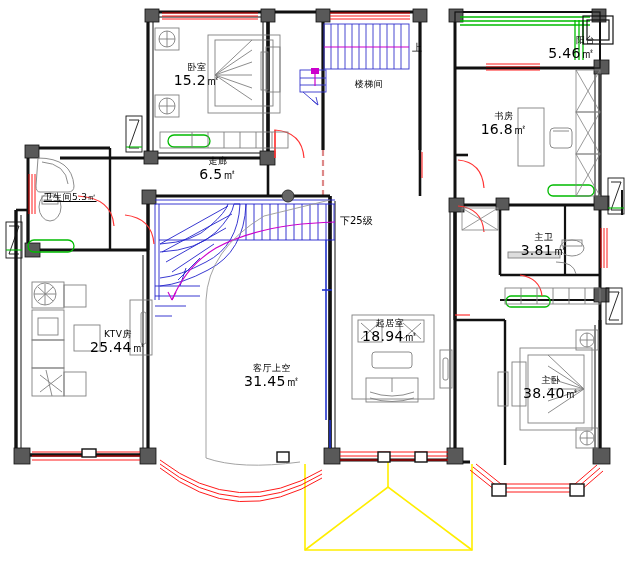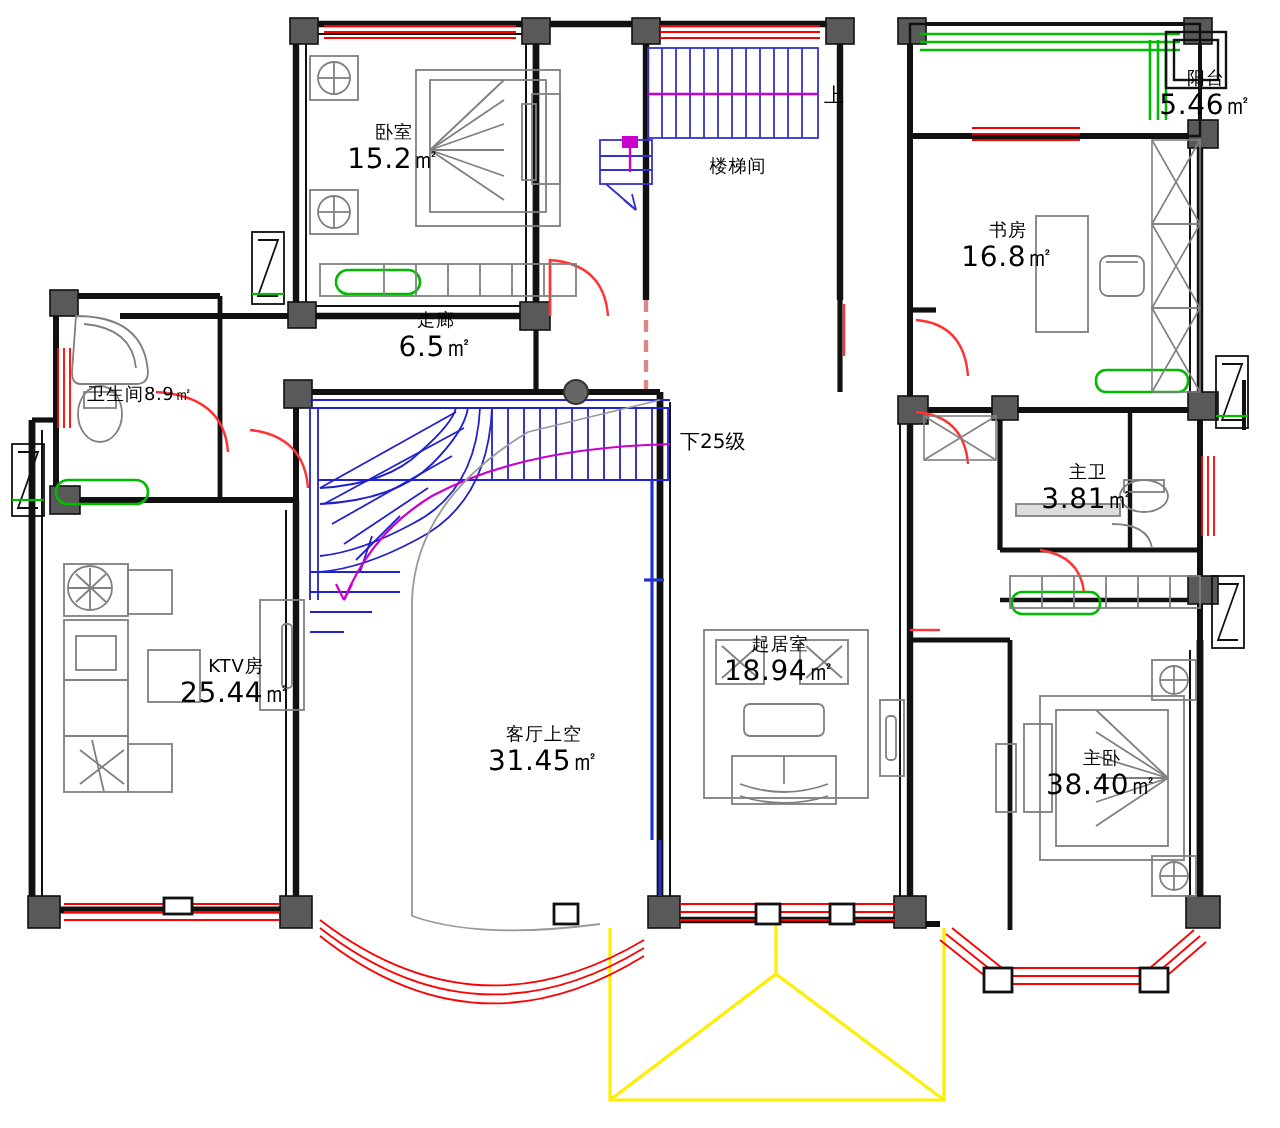--- a/index.html
+++ b/index.html
@@ -4,21 +4,21 @@
 <style>
   html,body{margin:0;padding:0;background:#ffffff;}
   body{width:640px;height:564px;font-family:"DejaVu Sans","Liberation Sans",sans-serif;}
   #plan{position:relative;width:640px;height:564px;overflow:hidden;background:#fff;}
   #plan svg{position:absolute;left:0;top:0;}
   .lbl{position:absolute;text-align:center;color:#000;line-height:1.15;white-space:nowrap;
        font-family:"DejaVu Sans","Liberation Sans",sans-serif;}
   .lbl .nm{display:block;font-size:9px;letter-spacing:.5px;}
   .lbl .ar{display:block;font-size:14px;letter-spacing:.3px;}
   .lbl.inline{white-space:nowrap;}
-  .lbl.inline .nm,.lbl.inline .ar{display:inline;font-size:9px;}
+  .lbl.inline .nm,.lbl.inline .ar{display:inline;font-size:9px;text-decoration:underline;}
   .note{position:absolute;font-size:10px;color:#000;white-space:nowrap;}
 </style>
 </head>
 <body>
 
 <div id="plan">
 
 <svg width="640" height="564" viewBox="0 0 640 564">
   <defs>
     <g id="hatchX"></g>
@@ -477,33 +477,33 @@
   </g>
 
 </svg>
 
 <div class="lbl" style="left:162px;top:62px;width:70px;">
   <span class="nm">卧室</span>
   <span class="ar">15.2㎡</span>
 </div>
 
 <div class="lbl inline" style="left:25px;top:186px;width:90px;">
-  <span class="nm">卫生间</span><span class="ar">8.9㎡</span>
+  <span class="nm">卫生间</span><span class="ar">5.3㎡</span>
 </div>
 
 <div class="lbl" style="left:188px;top:156px;width:60px;">
   <span class="nm">走廊</span>
   <span class="ar">6.5㎡</span>
 </div>
 
 <div class="lbl" style="left:347px;top:79px;width:44px;">
   <span class="nm">楼梯间</span>
 </div>
 
-<div class="lbl" style="left:579px;top:35px;width:48px;">
+<div class="lbl" style="left:547px;top:35px;width:48px;text-align:right;">
   <span class="nm">阳台</span>
   <span class="ar">5.46㎡</span>
 </div>
 
 <div class="lbl" style="left:477px;top:111px;width:54px;">
   <span class="nm">书房</span>
   <span class="ar">16.8㎡</span>
 </div>
 
 <div class="lbl" style="left:520px;top:232px;width:48px;">

